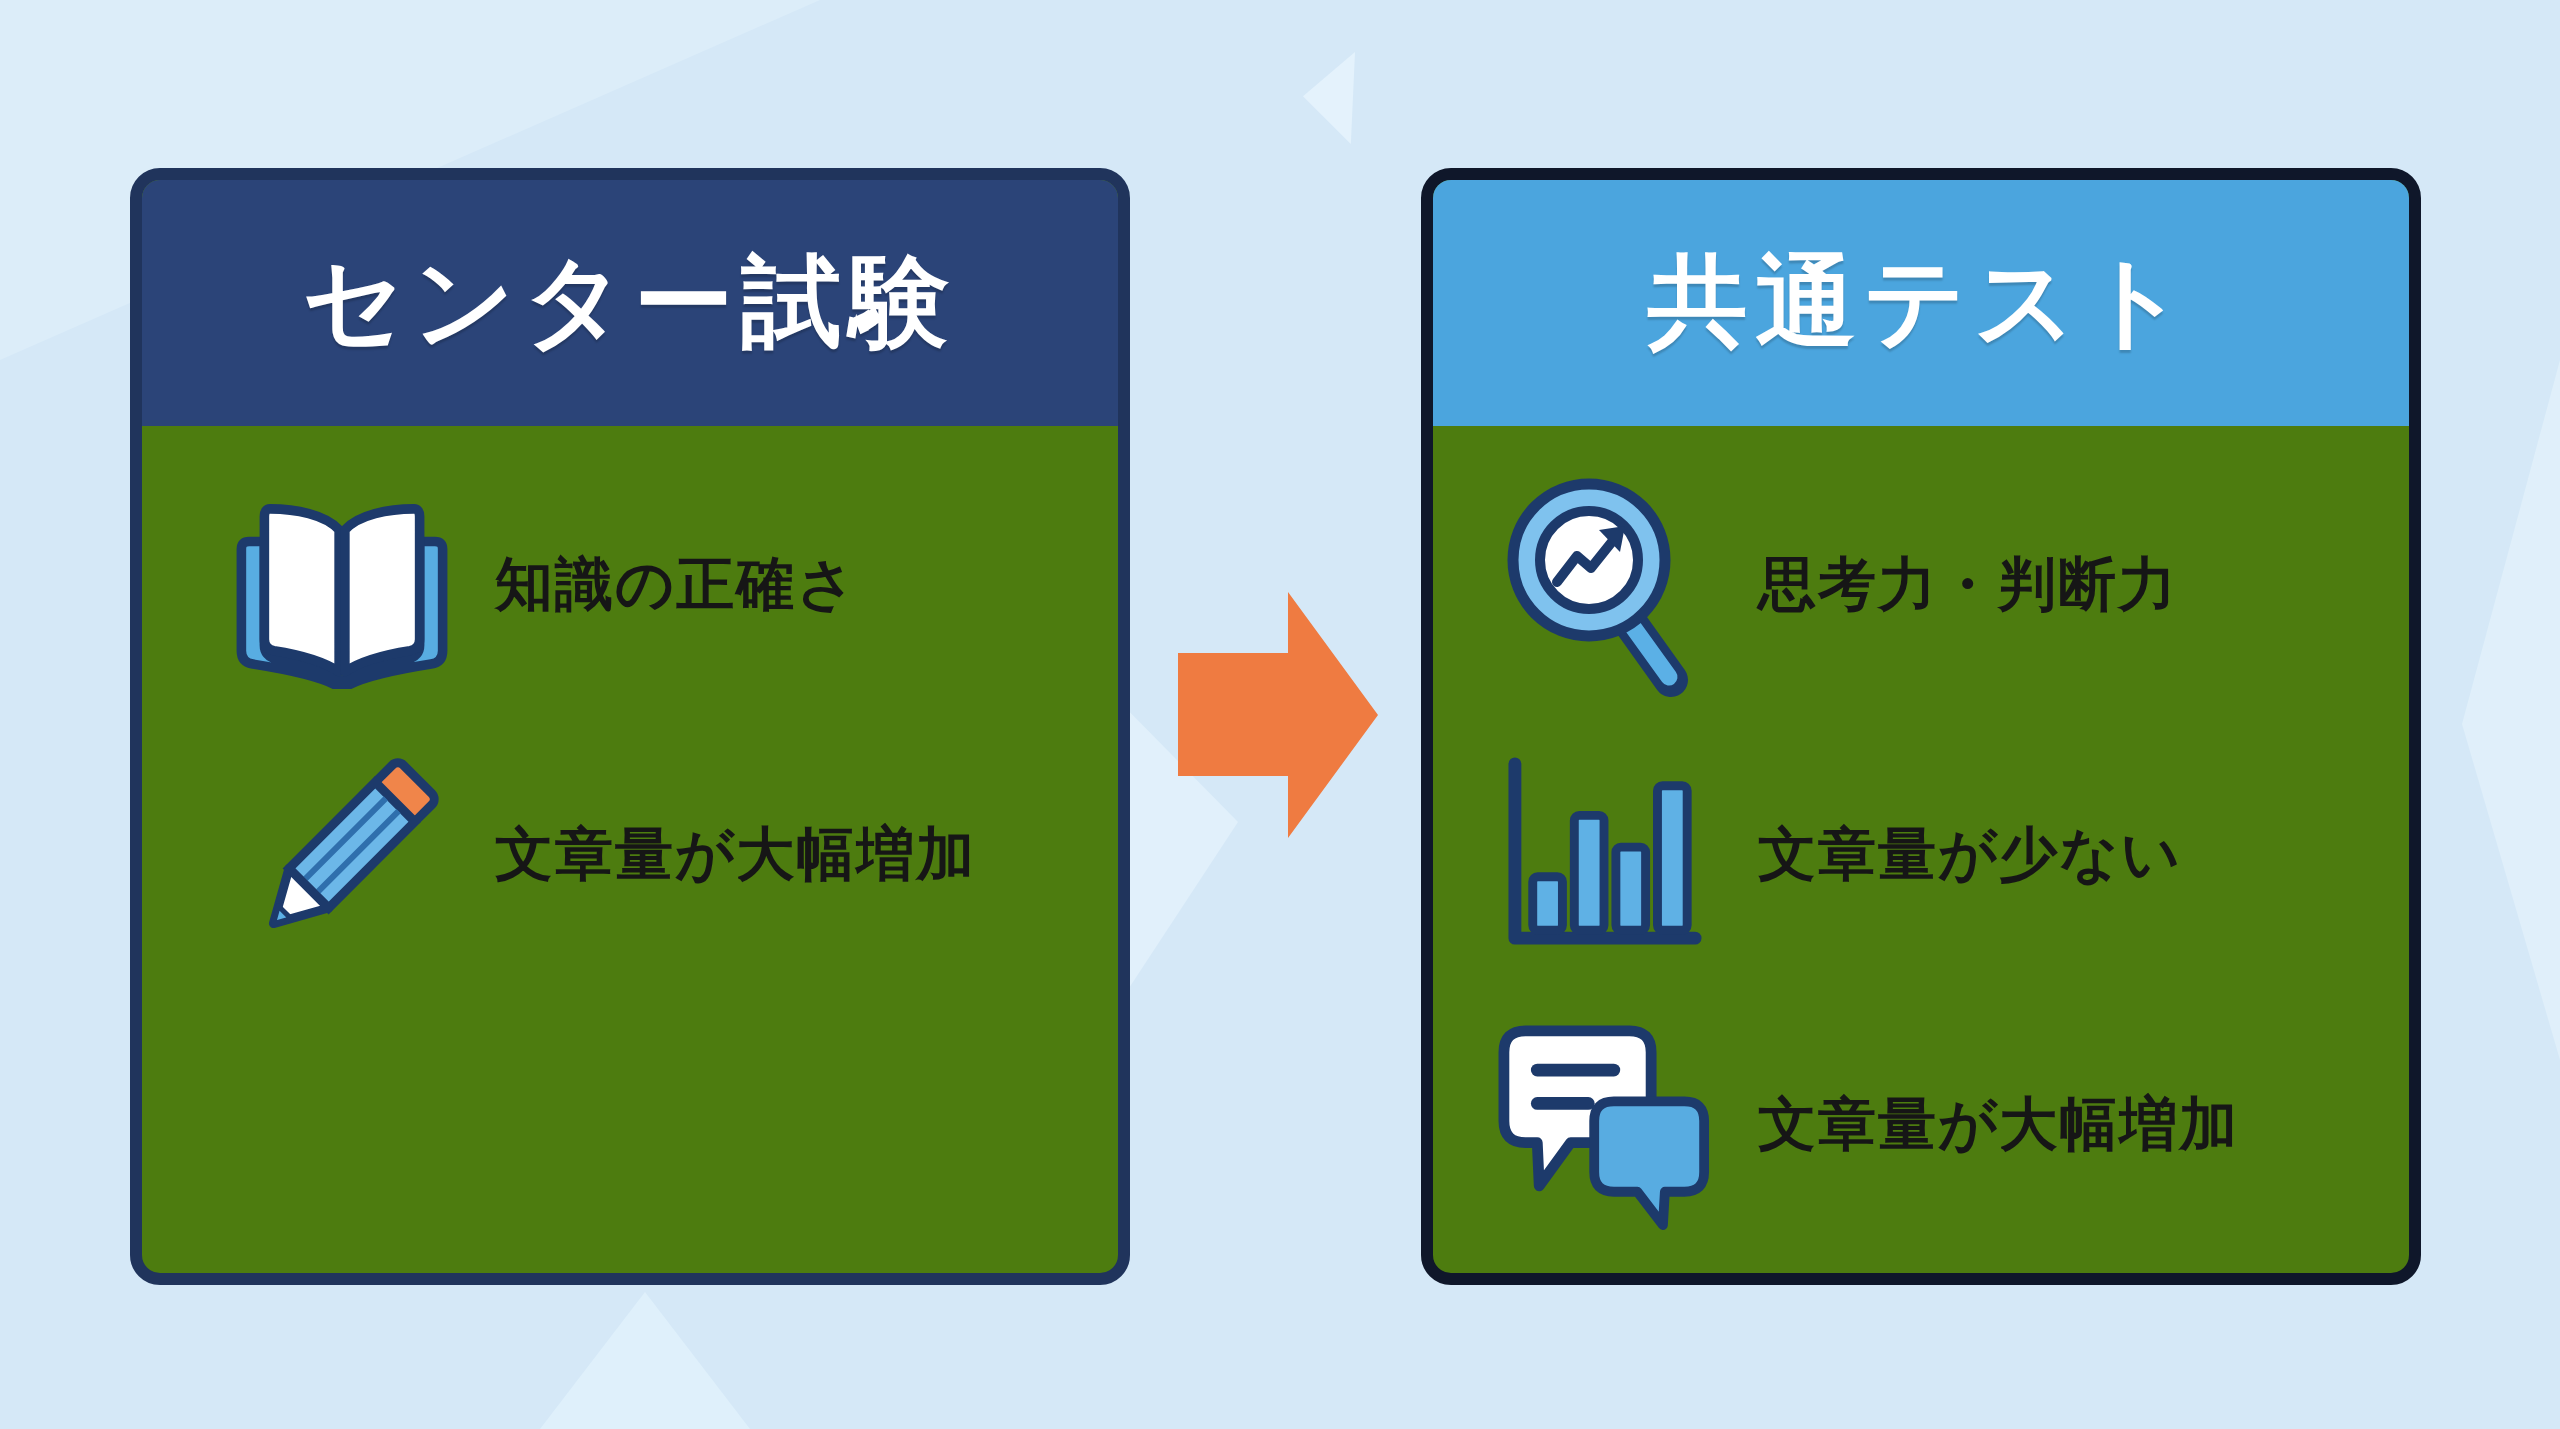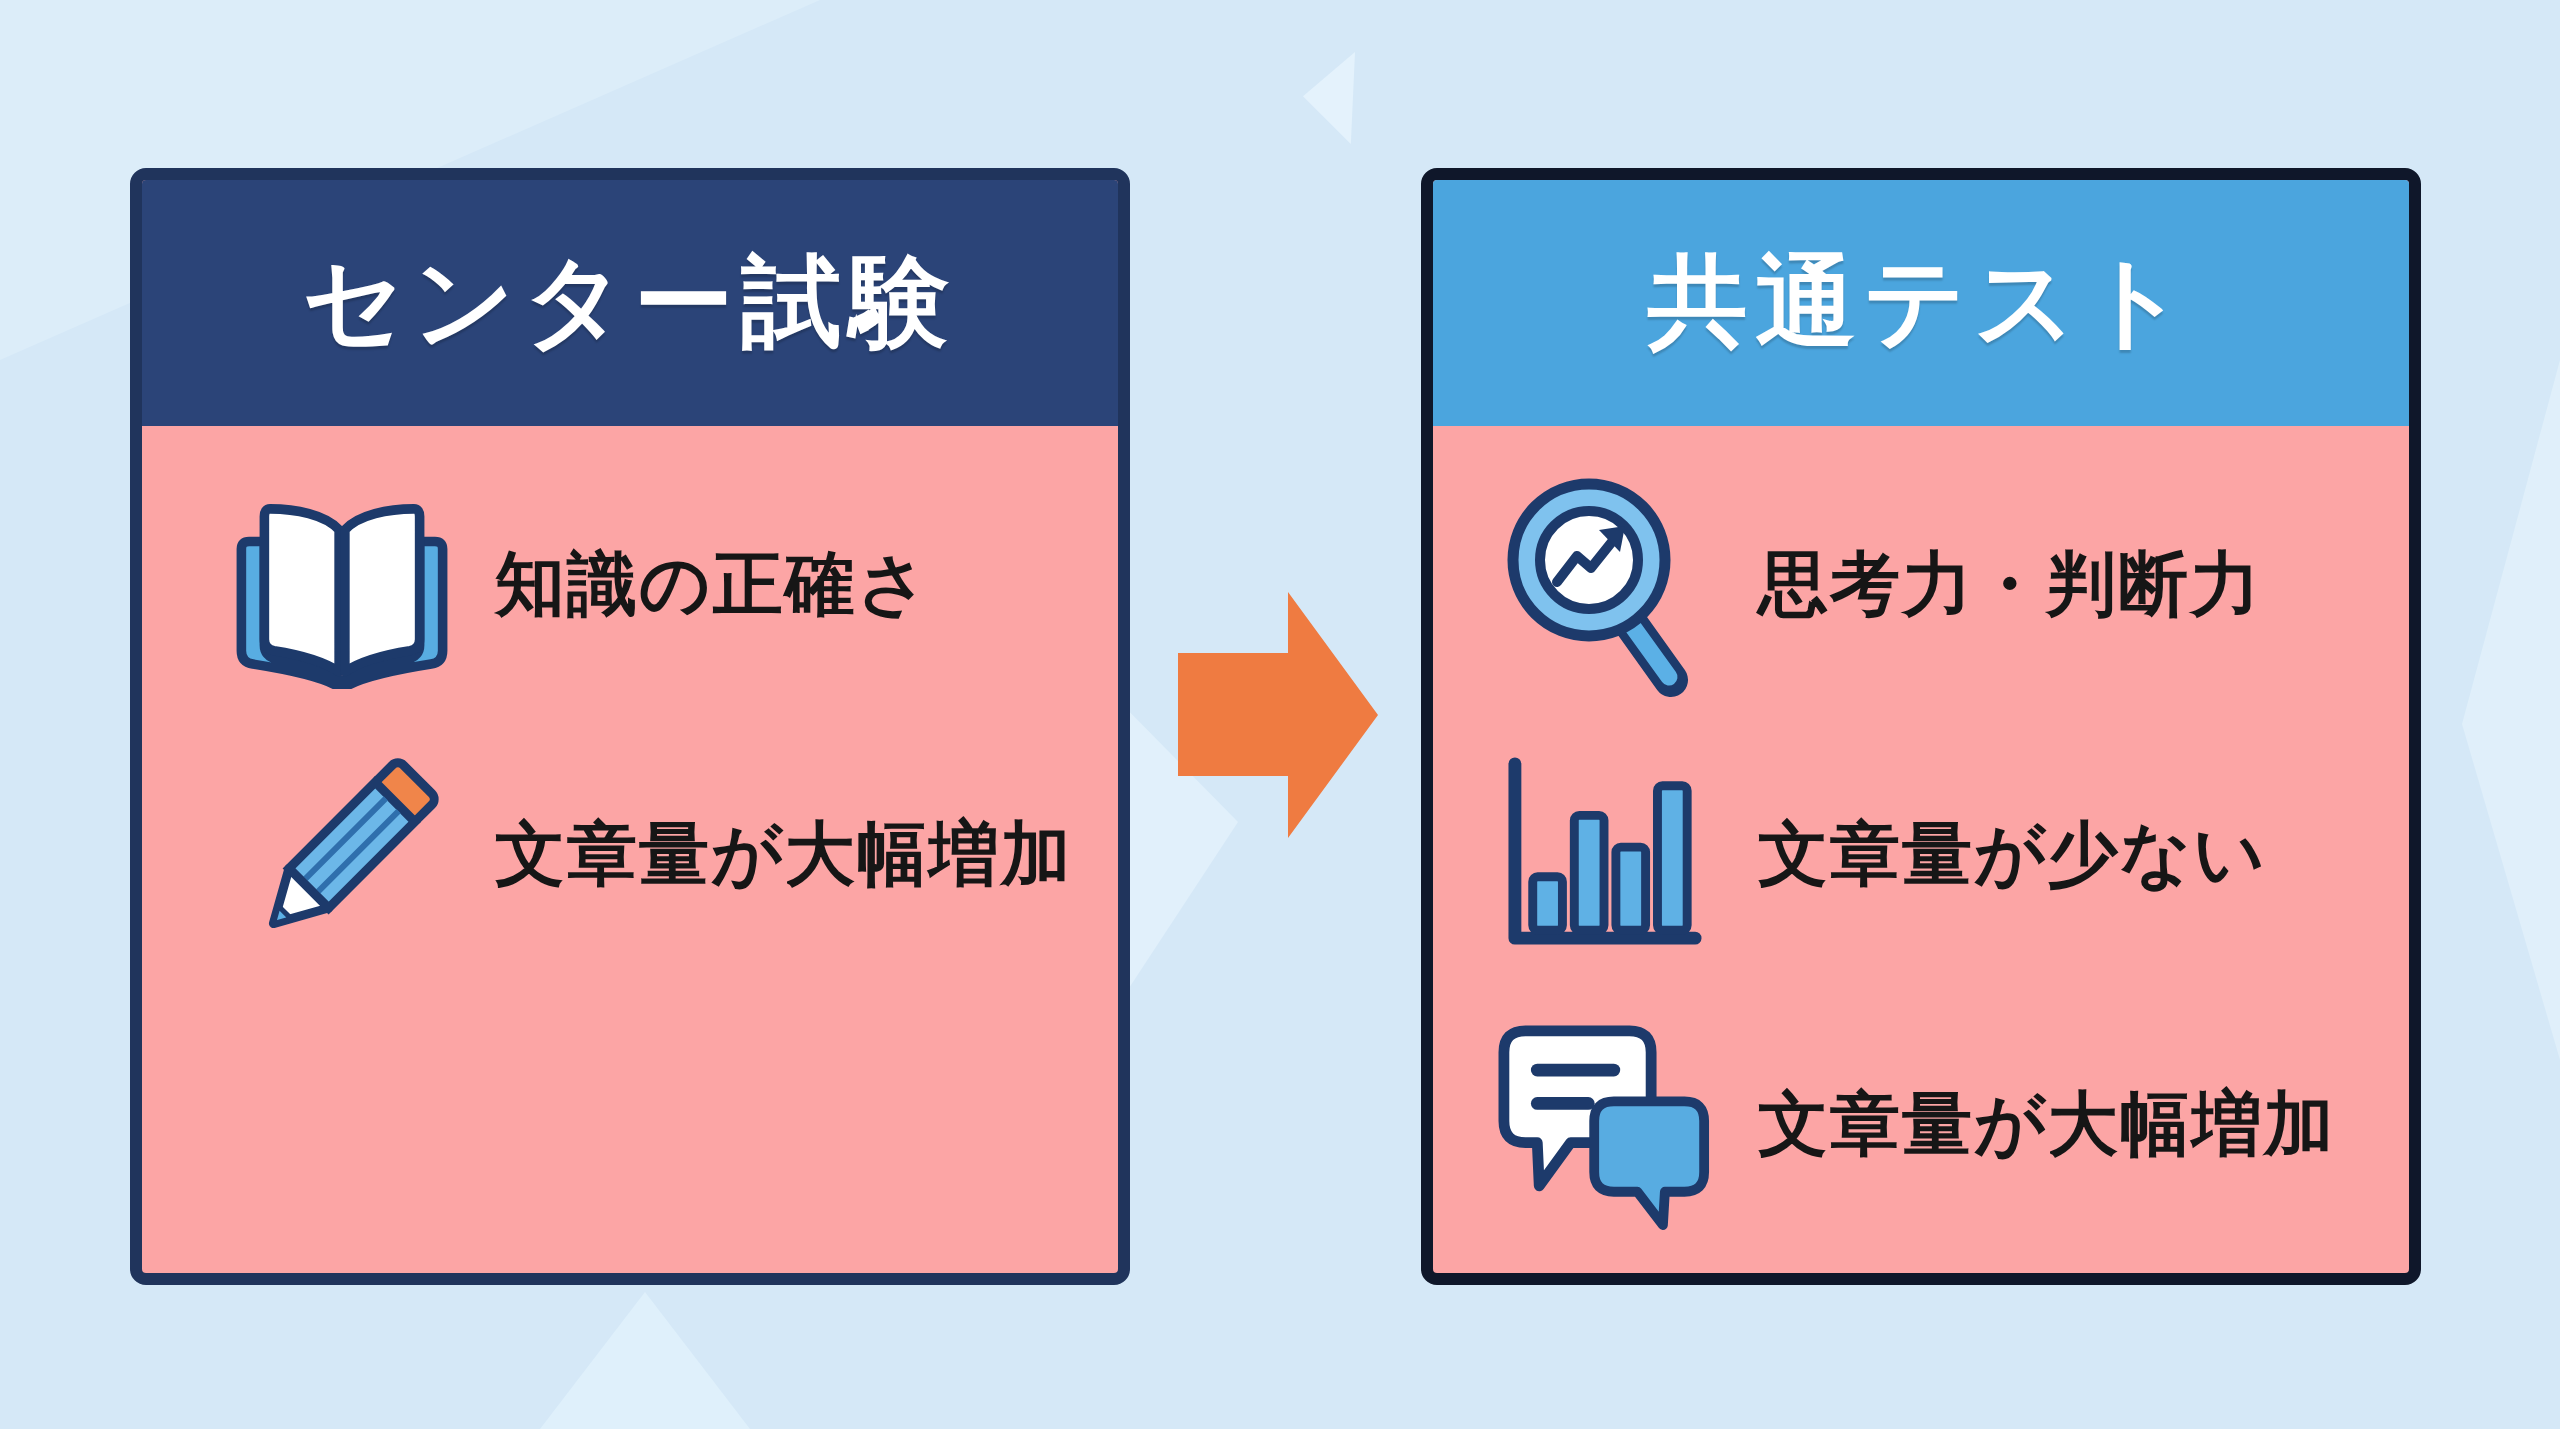--- a/index.html
+++ b/index.html
@@ -13,35 +13,35 @@
     clip-path:polygon(0% 48%,100% 0%,92% 100%);}
   .tri-rightedge{left:2462px;top:360px;width:98px;height:700px;background:#e0effa;
     clip-path:polygon(100% 0%,0% 52%,100% 100%);}
   .tri-midgap{left:1108px;top:690px;width:130px;height:330px;background:#e1f0fb;
     clip-path:polygon(0% 0%,100% 40%,0% 100%);}
   .tri-bottomleft{left:540px;top:1292px;width:210px;height:137px;background:#dff0fb;
     clip-path:polygon(50% 0%,0% 100%,100% 100%);}
   .tri-topleft{left:0;top:0;width:820px;height:360px;background:#dcedf9;
     clip-path:polygon(0% 0%,100% 0%,0% 100%);}
 
-  .card{position:absolute;top:168px;width:1000px;height:1117px;border-radius:16px;
-    overflow:hidden;box-sizing:border-box;background:#fca5a5;}
+  .card{position:absolute;top:168px;width:1000px;height:1117px;border-radius:30px;
+    overflow:hidden;box-sizing:border-box;background:#4d7c0f;}
   .card-left{left:130px;border:12px solid #20345c;}
   .card-right{left:1421px;border:12px solid #0f172a;}
   .card-header{height:246px;display:flex;align-items:center;justify-content:center;}
   .card-left .card-header{background:#2b4478;}
   .card-right .card-header{background:#4ba5de;}
   .card-title{color:#ffffff;font-size:100px;font-weight:900;letter-spacing:8px;
     text-shadow:0 3px 2px rgba(0,0,0,0.18);}
   .card-body{display:flex;flex-direction:column;padding-top:24px;}
   .row{display:flex;align-items:center;height:270px;}
   .card-left .row{padding-left:75px;}
   .card-right .row{padding-left:47px;text-align:center;}
   .icon-box{width:250px;min-width:250px;display:flex;align-items:center;justify-content:center;}
-  .row-label{font-size:70px;font-weight:900;color:#161616;margin-left:28px;
+  .row-label{font-size:58px;font-weight:900;color:#161616;margin-left:28px;
     letter-spacing:2px;white-space:nowrap;}
 
   .arrow{position:absolute;left:1178px;top:592px;width:200px;height:246px;}
 </style>
 </head>
 <body>
 
 <div id="stage">
 
   <div class="tri tri-topleft"></div>

